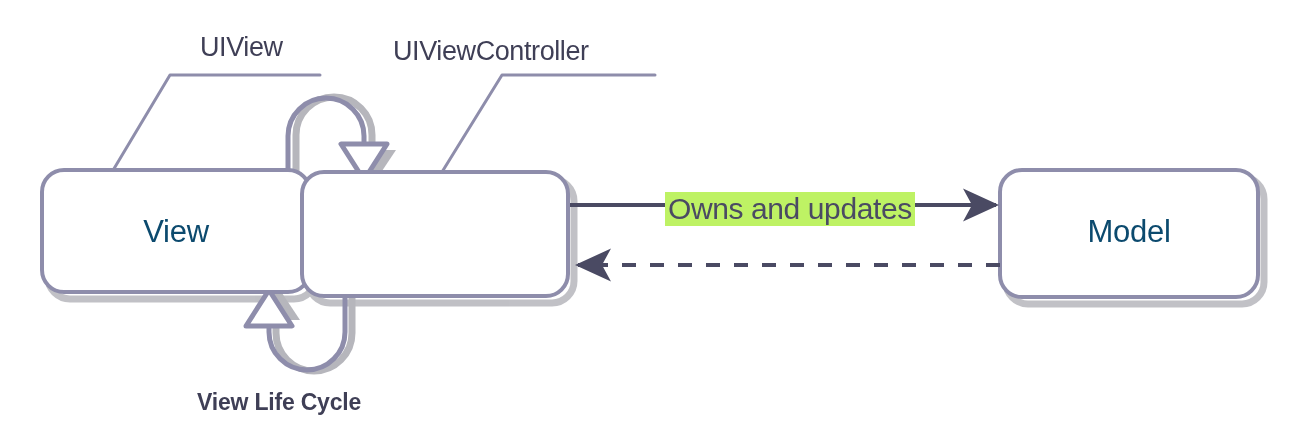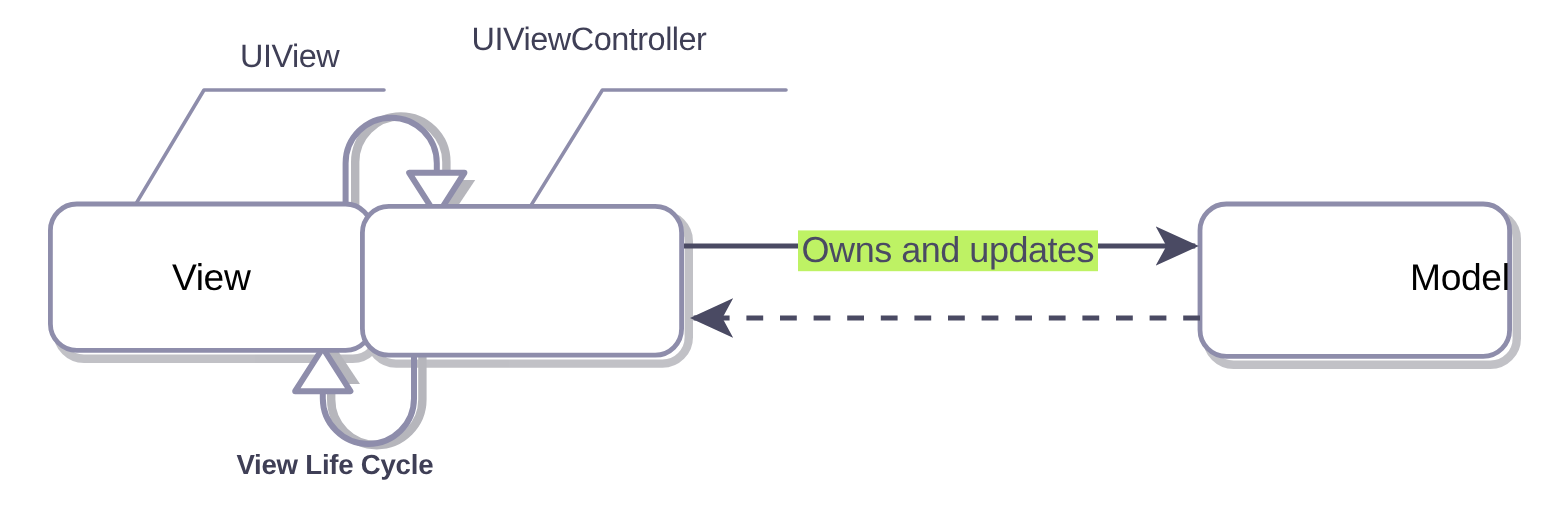--- a/index.html
+++ b/index.html
@@ -2,21 +2,21 @@
 <html><head>
 <meta charset="utf-8">
 <style>
   html,body{margin:0;padding:0;background:#ffffff;}
   body{width:1306px;height:422px;overflow:hidden;
        font-family:"Liberation Sans","DejaVu Sans",sans-serif;}
   #stage{position:relative;width:1306px;height:422px;background:#fff;text-decoration:underline;}
   #stage svg{position:absolute;left:0;top:0;}
   .box-label{
     position:absolute;
-    color:#000000;
+    color:#0c4a6e;
     font-size:31px;
     font-family:"Liberation Sans","DejaVu Sans",sans-serif;
     letter-spacing:-0.3px;
     white-space:nowrap;
     text-align:center;
   }
   .callout-label{
     position:absolute;
     color:#3F3F56;
     font-size:27px;
@@ -98,25 +98,25 @@
     </defs>
 
     <line x1="570" y1="205" x2="996" y2="205" stroke="#4A4A63" stroke-width="4" marker-end="url(#arrow-right)"></line>
 
     <line x1="1000" y1="265" x2="578" y2="265" stroke="#4A4A63" stroke-width="4" stroke-dasharray="14 14" marker-end="url(#arrow-left)"></line>
 
   </svg>
 
   <div class="callout-label" style="left:200px; top:32px;">UIView</div>
 
-  <div class="callout-label" style="left:393px; top:18px;">UIViewController</div>
+  <div class="callout-label" style="left:393px; top:36px;">UIViewController</div>
 
   <div class="box-label" style="left:42px; top:214px; width:268px;">View</div>
 
 
-  <div class="box-label" style="left:1000px; top:214px; width:258px;text-align:right;">Model</div>
+  <div class="box-label" style="left:1000px; top:214px; width:258px;">Model</div>
 
   <div class="edge-label" style="left:665px; top:192px;">Owns and updates</div>
 
 
-  <div class="cycle-label" style="left:197px; top:374px;">View Life Cycle</div>
+  <div class="cycle-label" style="left:197px; top:389px;">View Life Cycle</div>
 
 </div>
 
 </body></html>

